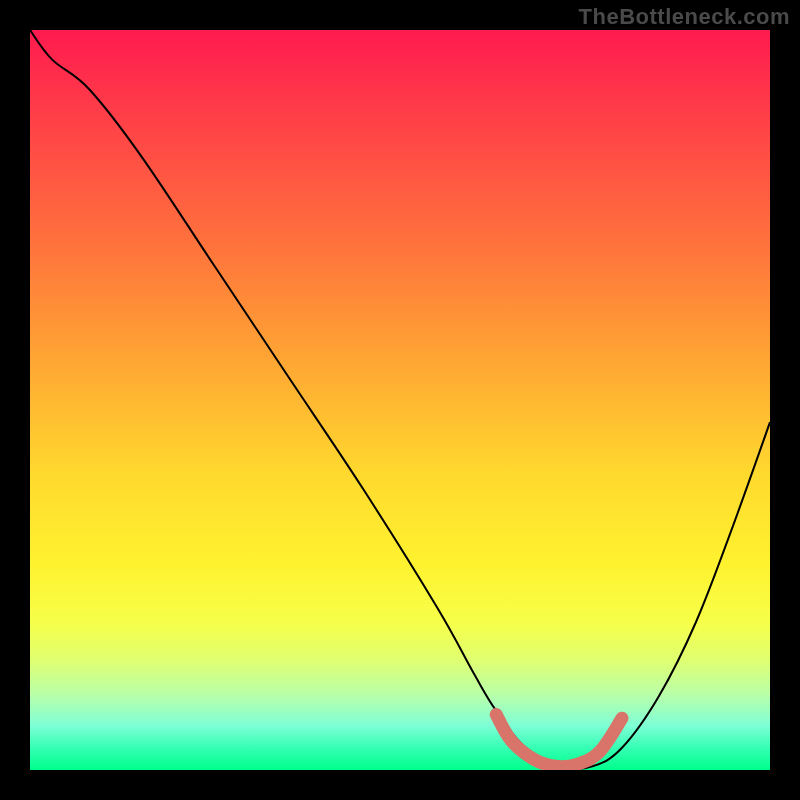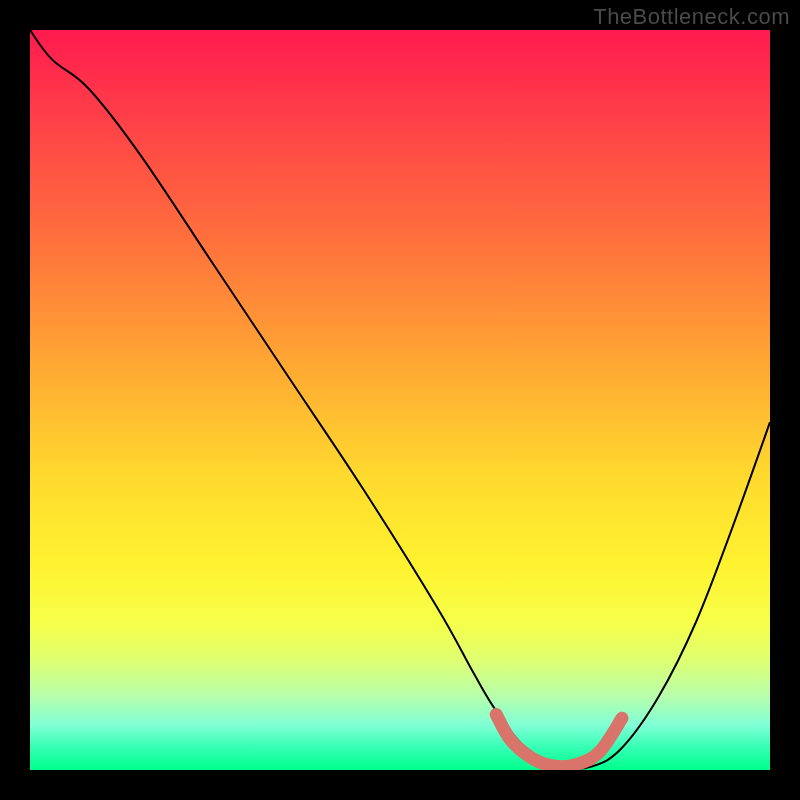--- a/index.html
+++ b/index.html
@@ -16,21 +16,21 @@
     width: 800px;
     height: 800px;
     background: #000;
   }
   .watermark {
     position: absolute;
     top: 4px;
     right: 10px;
     color: #4a4a4a;
     font-size: 22px;
-    font-weight: 400;
+    font-weight: 700;
     letter-spacing: 0.5px;
     z-index: 10;
   }
   .plot-area {
     position: absolute;
     left: 30px;
     top: 30px;
     width: 740px;
     height: 740px;
     overflow: hidden;

